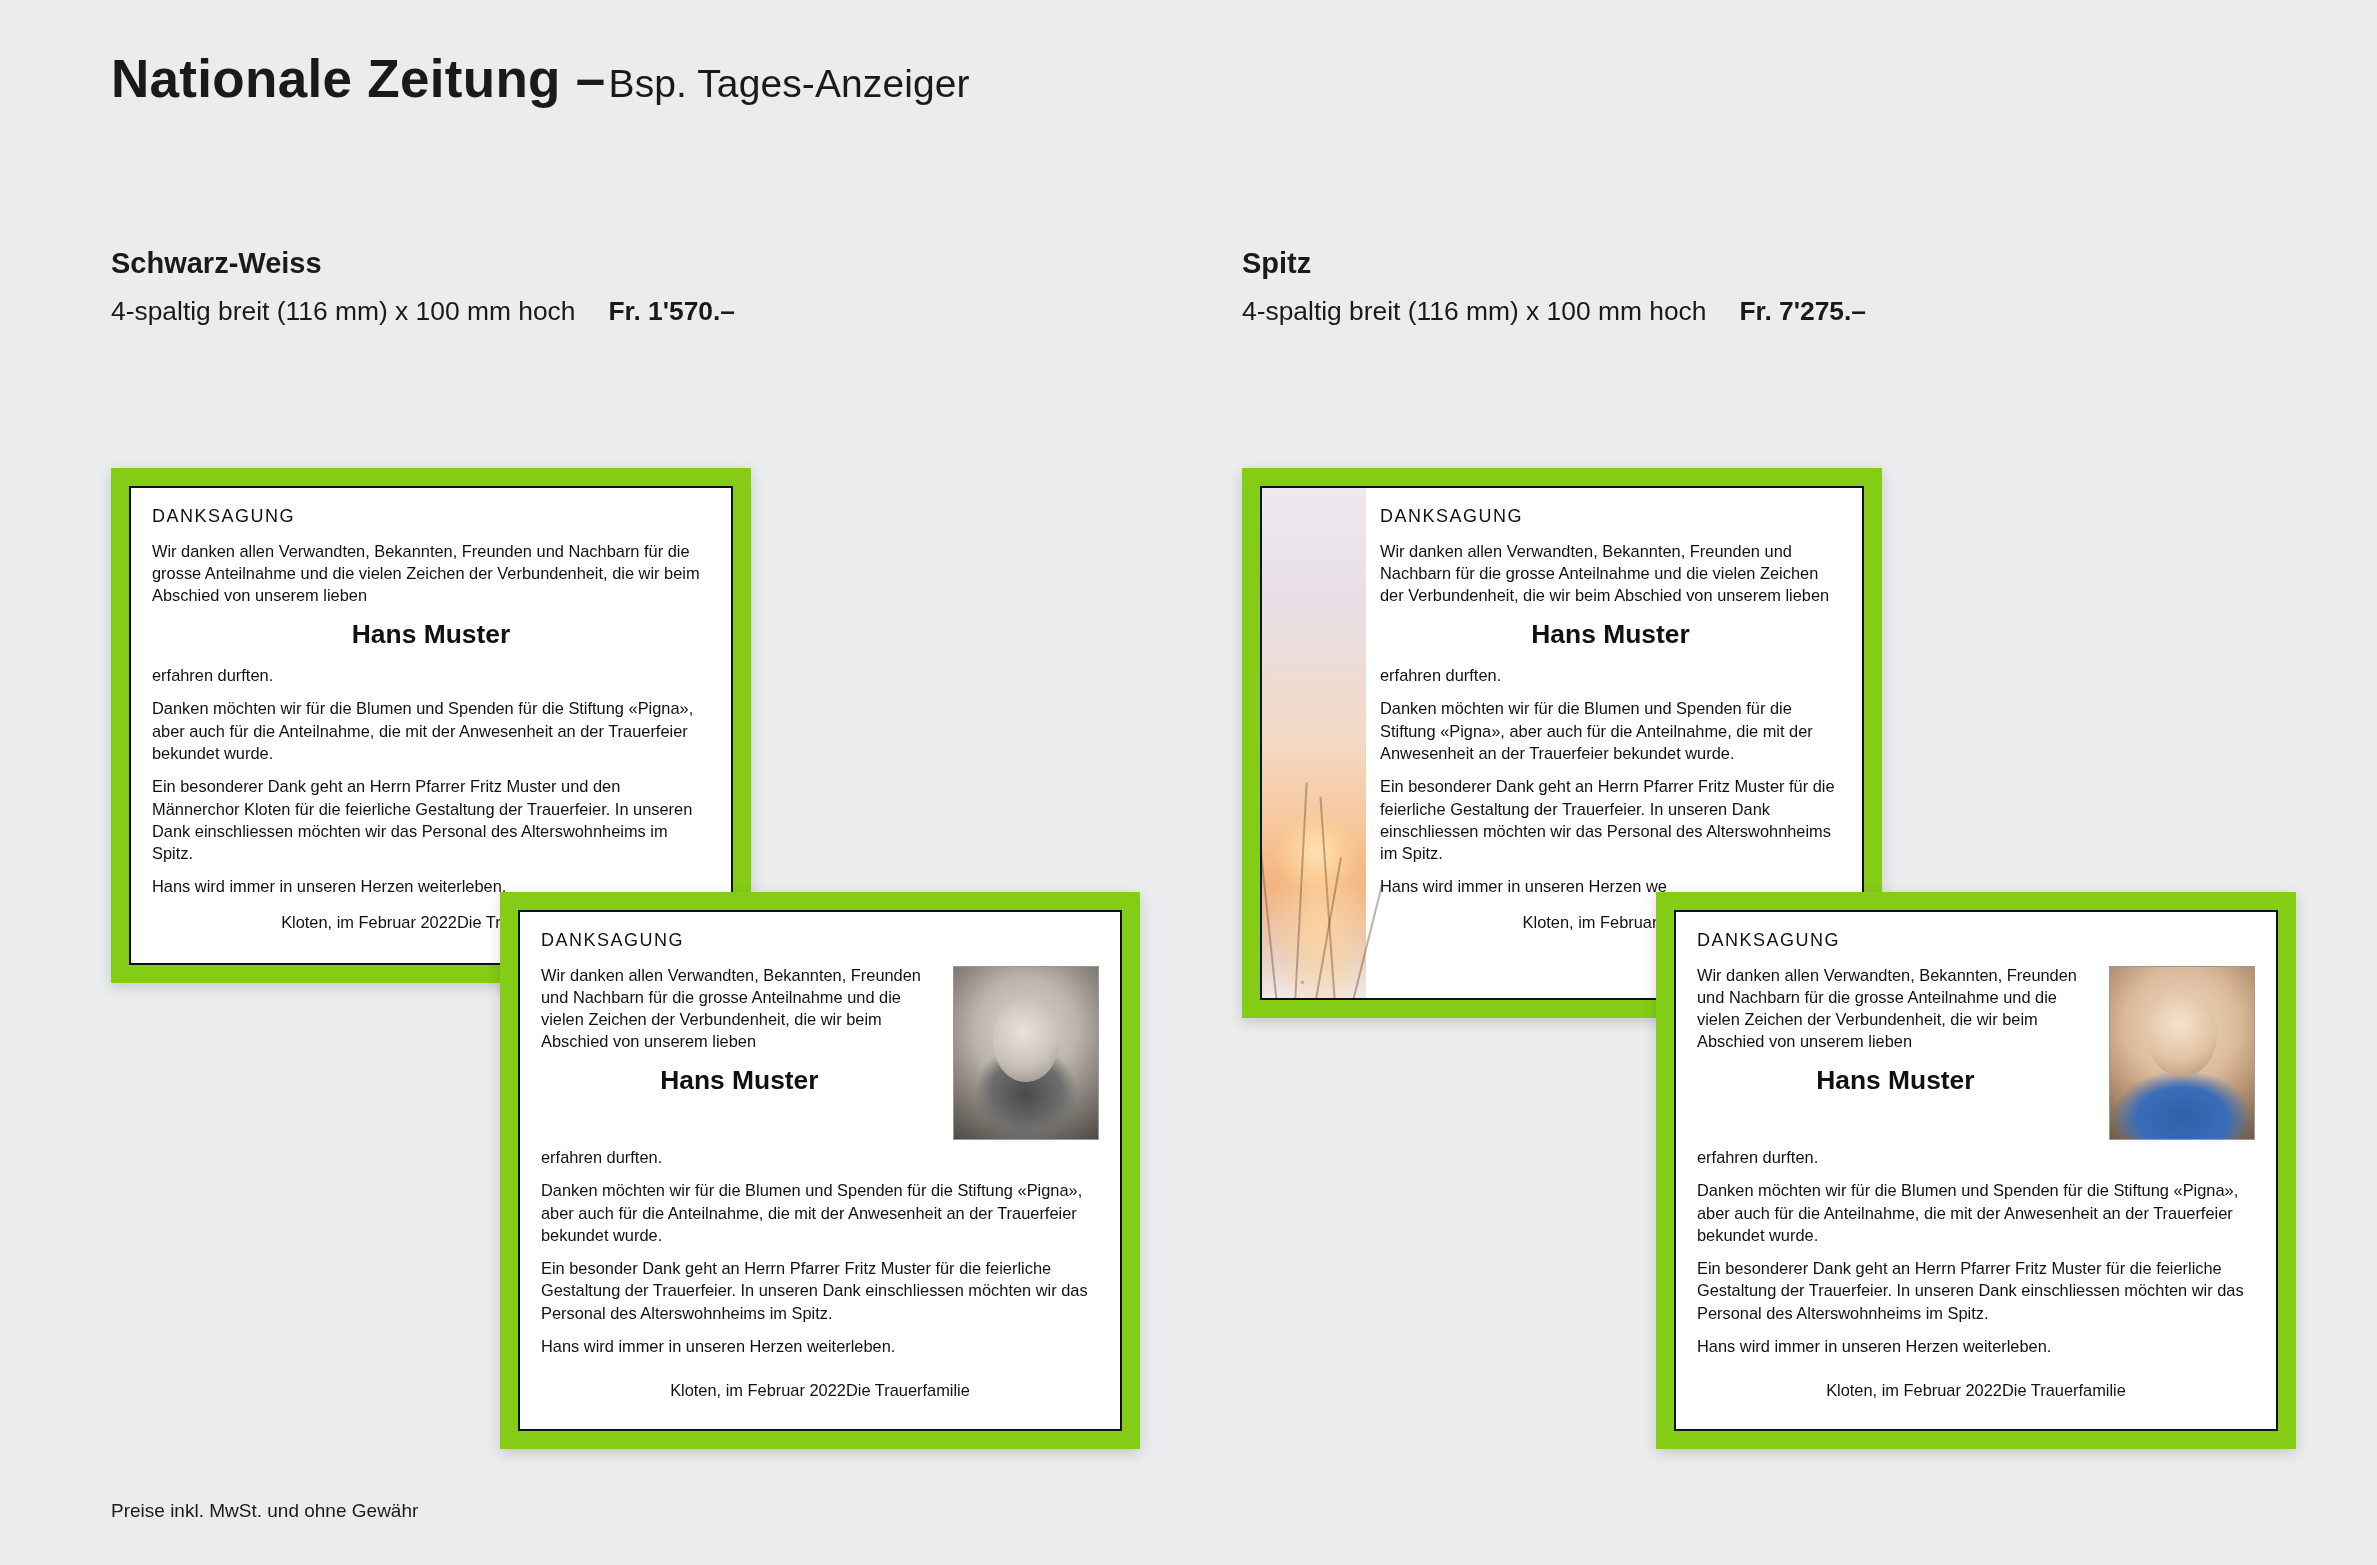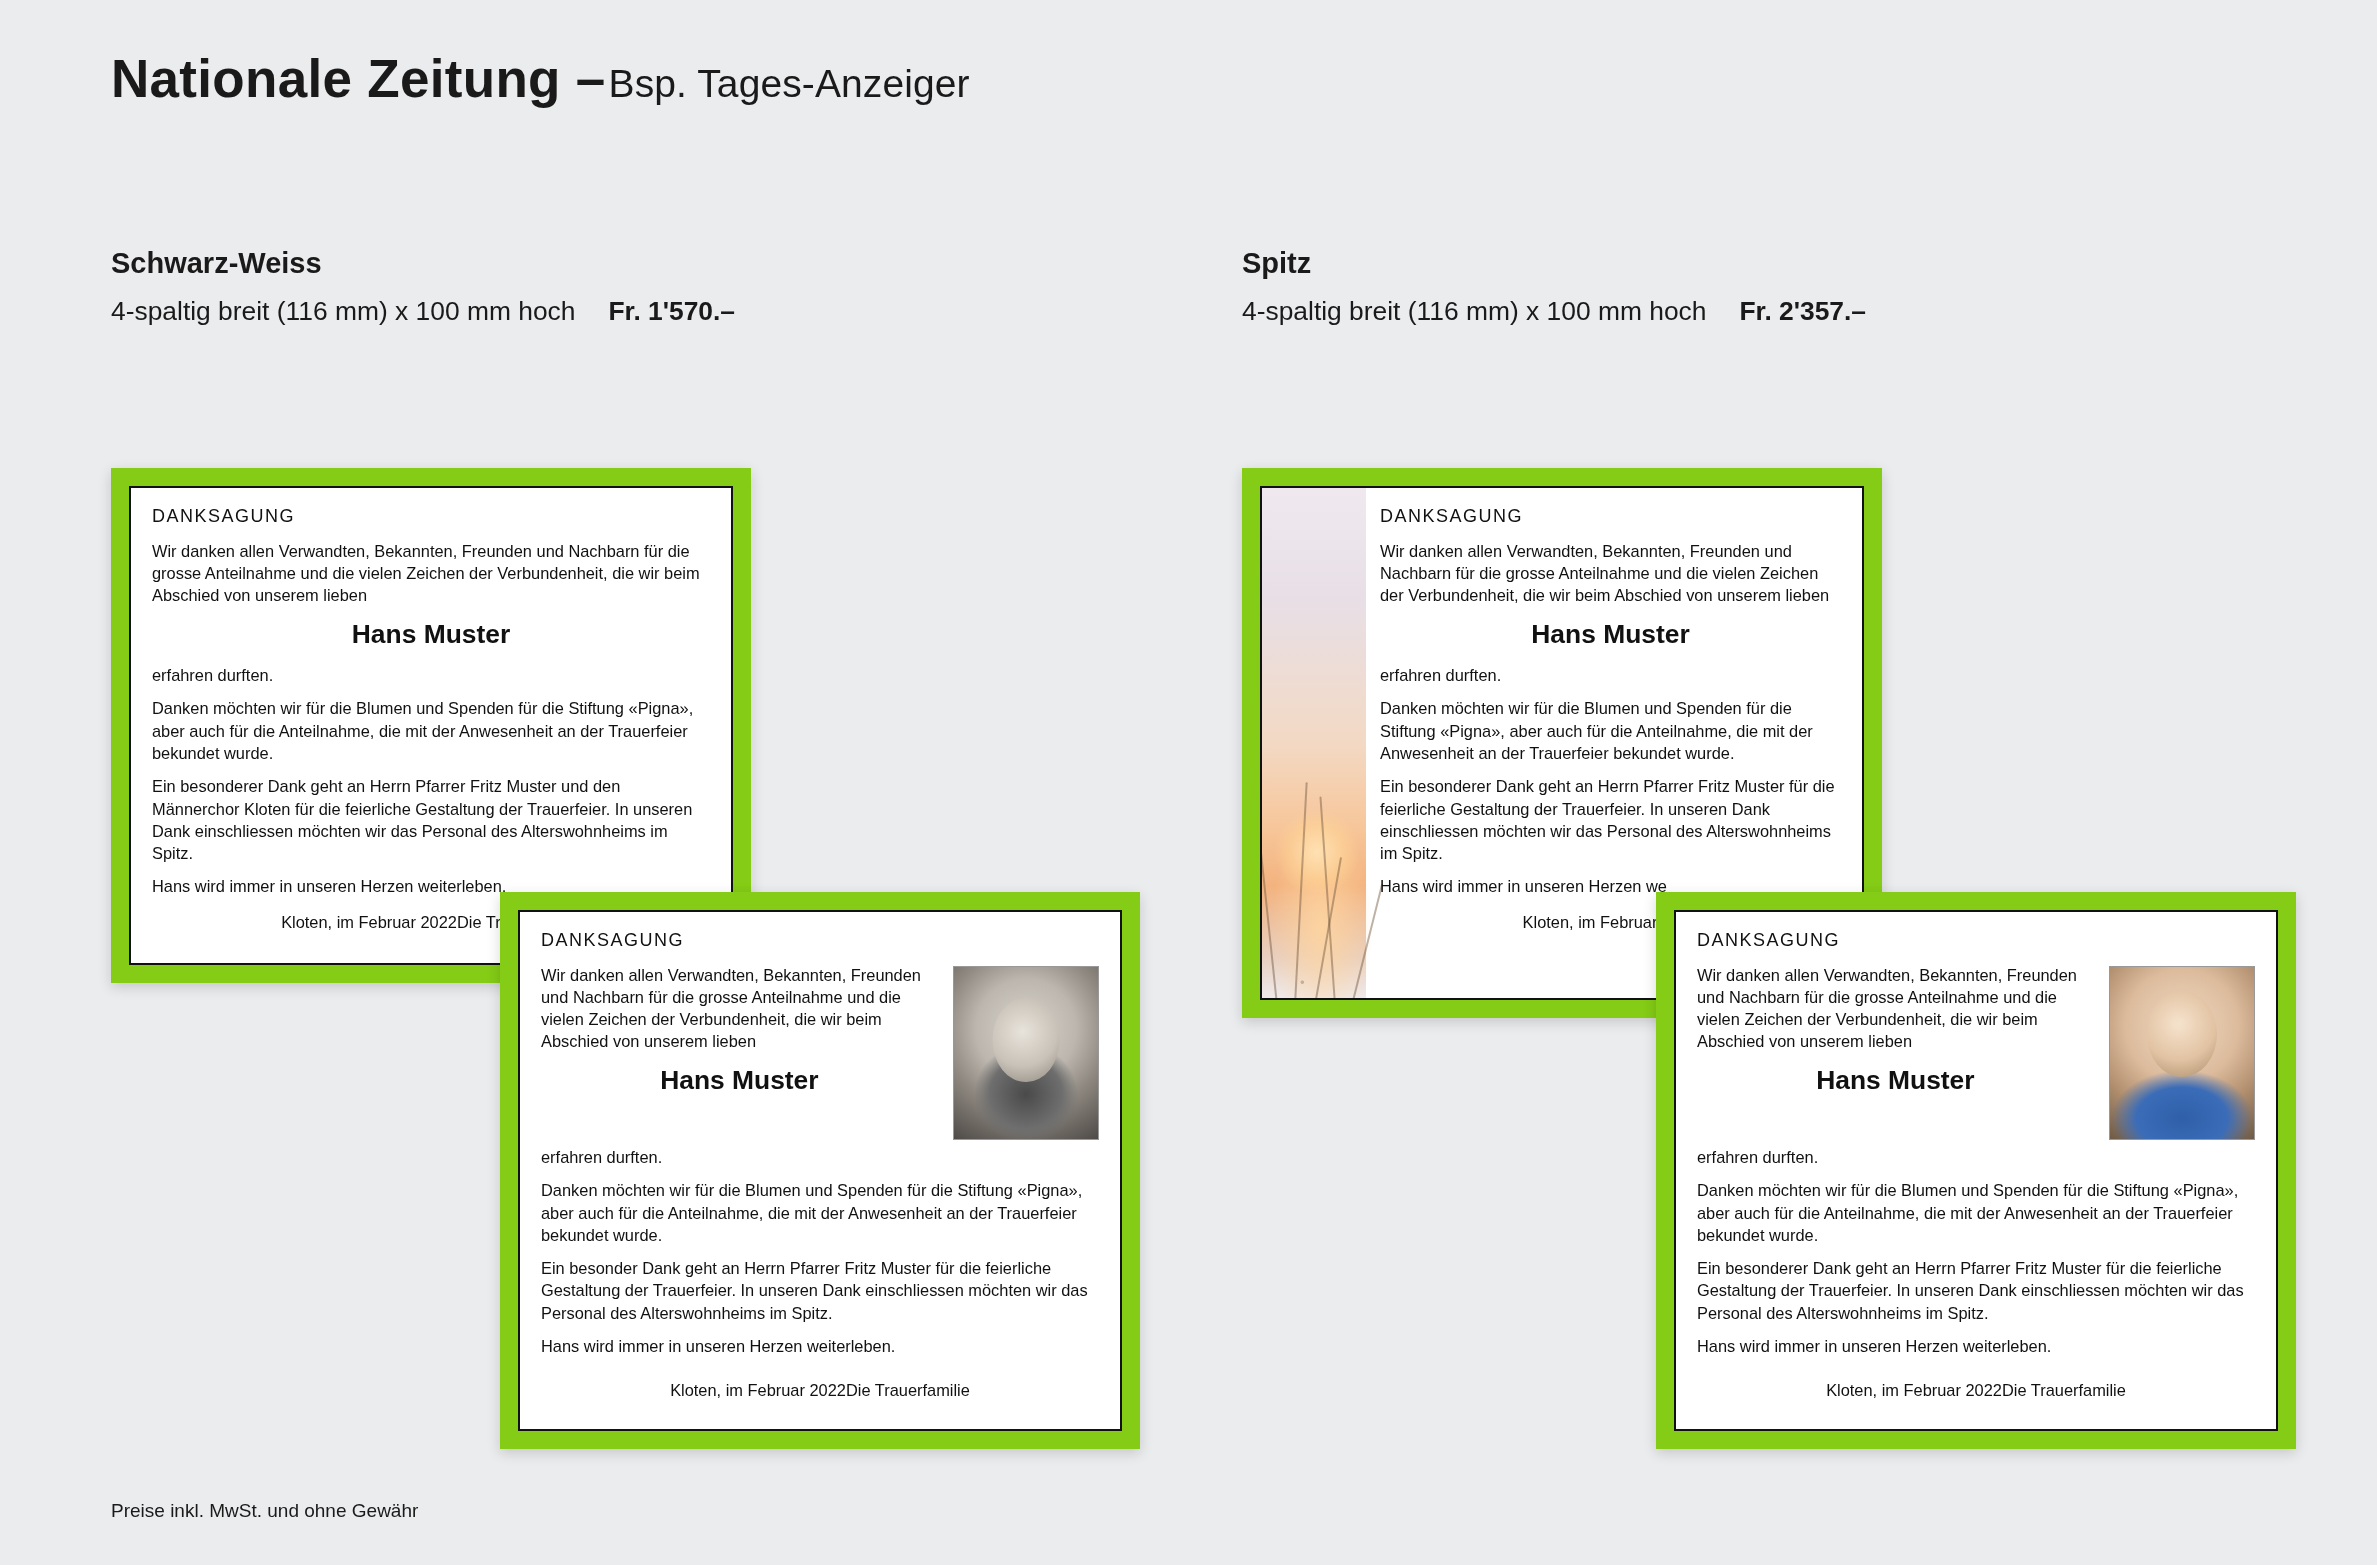--- a/index.html
+++ b/index.html
@@ -201,21 +201,21 @@
   <div class="specline">
     <span>4-spaltig breit (116 mm) x 100 mm hoch</span>
     <span class="price">Fr. 1'570.–</span>
   </div>
 </div>
 
 <div class="col-head" style="left:1242px; top:247px;">
   <div class="variant">Spitz</div>
   <div class="specline">
     <span>4-spaltig breit (116 mm) x 100 mm hoch</span>
-    <span class="price">Fr. 2'357.–</span>
+    <span class="price">Fr. 7'275.–</span>
   </div>
 </div>
 
 <div class="ad" style="left:111px; top:468px; width:640px; height:515px;">
   <div class="ad-inner" style="left:18px; top:18px; right:18px; bottom:18px;">
     <div class="ad-body">
       <div class="kicker">DANKSAGUNG</div>
       <div class="para">Wir danken allen Verwandten, Bekannten, Freunden und Nachbarn für die grosse Anteilnahme und die vielen Zeichen der Verbundenheit, die wir beim Abschied von unserem lieben</div>
       <div class="name">Hans Muster</div>
       <div class="para">erfahren durften.</div>

